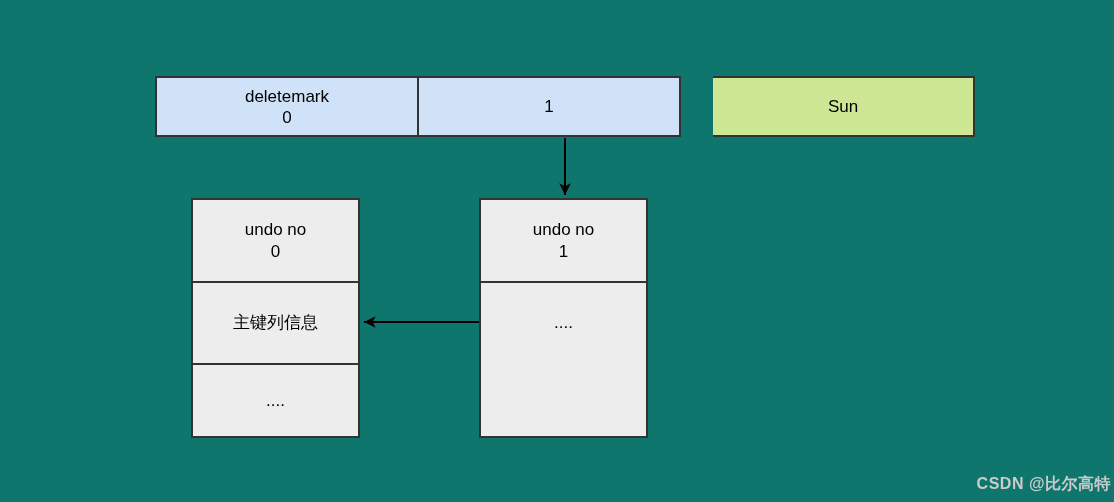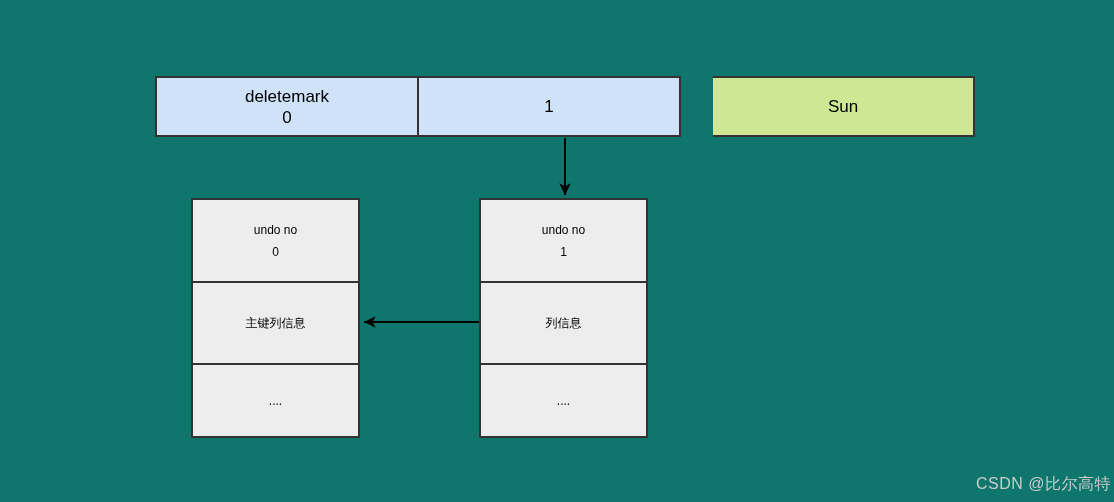--- a/index.html
+++ b/index.html
@@ -42,41 +42,42 @@
     background:var(--cell-gray,#ededed);
     display:flex; flex-direction:column;
   }
   .undo-box.left  { left:191px; top:198px; }
   .undo-box.right { left:479px; top:198px; }
   .undo-box .ucell {
     box-sizing:border-box;
     border-top:2px solid var(--border,#333333);
     display:flex; flex-direction:column;
     align-items:center; justify-content:center;
-    font-size:12px; line-height:22px;
+    font-size:17px; line-height:22px;
     text-align:center;
     flex:0 0 auto;
   }
   .undo-box .ucell:nth-child(1) { height:81px; border-top:none; }
   .undo-box .ucell:nth-child(2) { height:82px;align-items:center; }
   .undo-box .ucell:nth-child(3) { flex:1 1 auto; }
 
   
   .arrow-layer {
     position:absolute; left:0; top:0;
     width:1114px; height:502px;
     pointer-events:none;
   }
 
   
   .watermark {
     position:absolute; right:9px; bottom:7px;
     font-size:16px;
     color:var(--watermark,#cbcbcb);
     letter-spacing:0.5px;
+    font-weight:bold;
   }
 </style>
 </head>
 <body>
 
 <div class="canvas">
 
   <div class="record-row">
     <div class="cell">
       <span>deletemark</span>
@@ -112,22 +113,19 @@
       <span>....</span>
     </div>
   </div>
 
   <div class="undo-box right">
     <div class="ucell">
       <span>undo no</span>
       <span>1</span>
     </div>
     <div class="ucell">
-      <span>列信息</span>
-    </div>
-    <div class="ucell">
       <span>....</span>
     </div>
   </div>
 
   <div class="watermark">CSDN @比尔高特</div>
 
 </div>
 
 </body></html>

